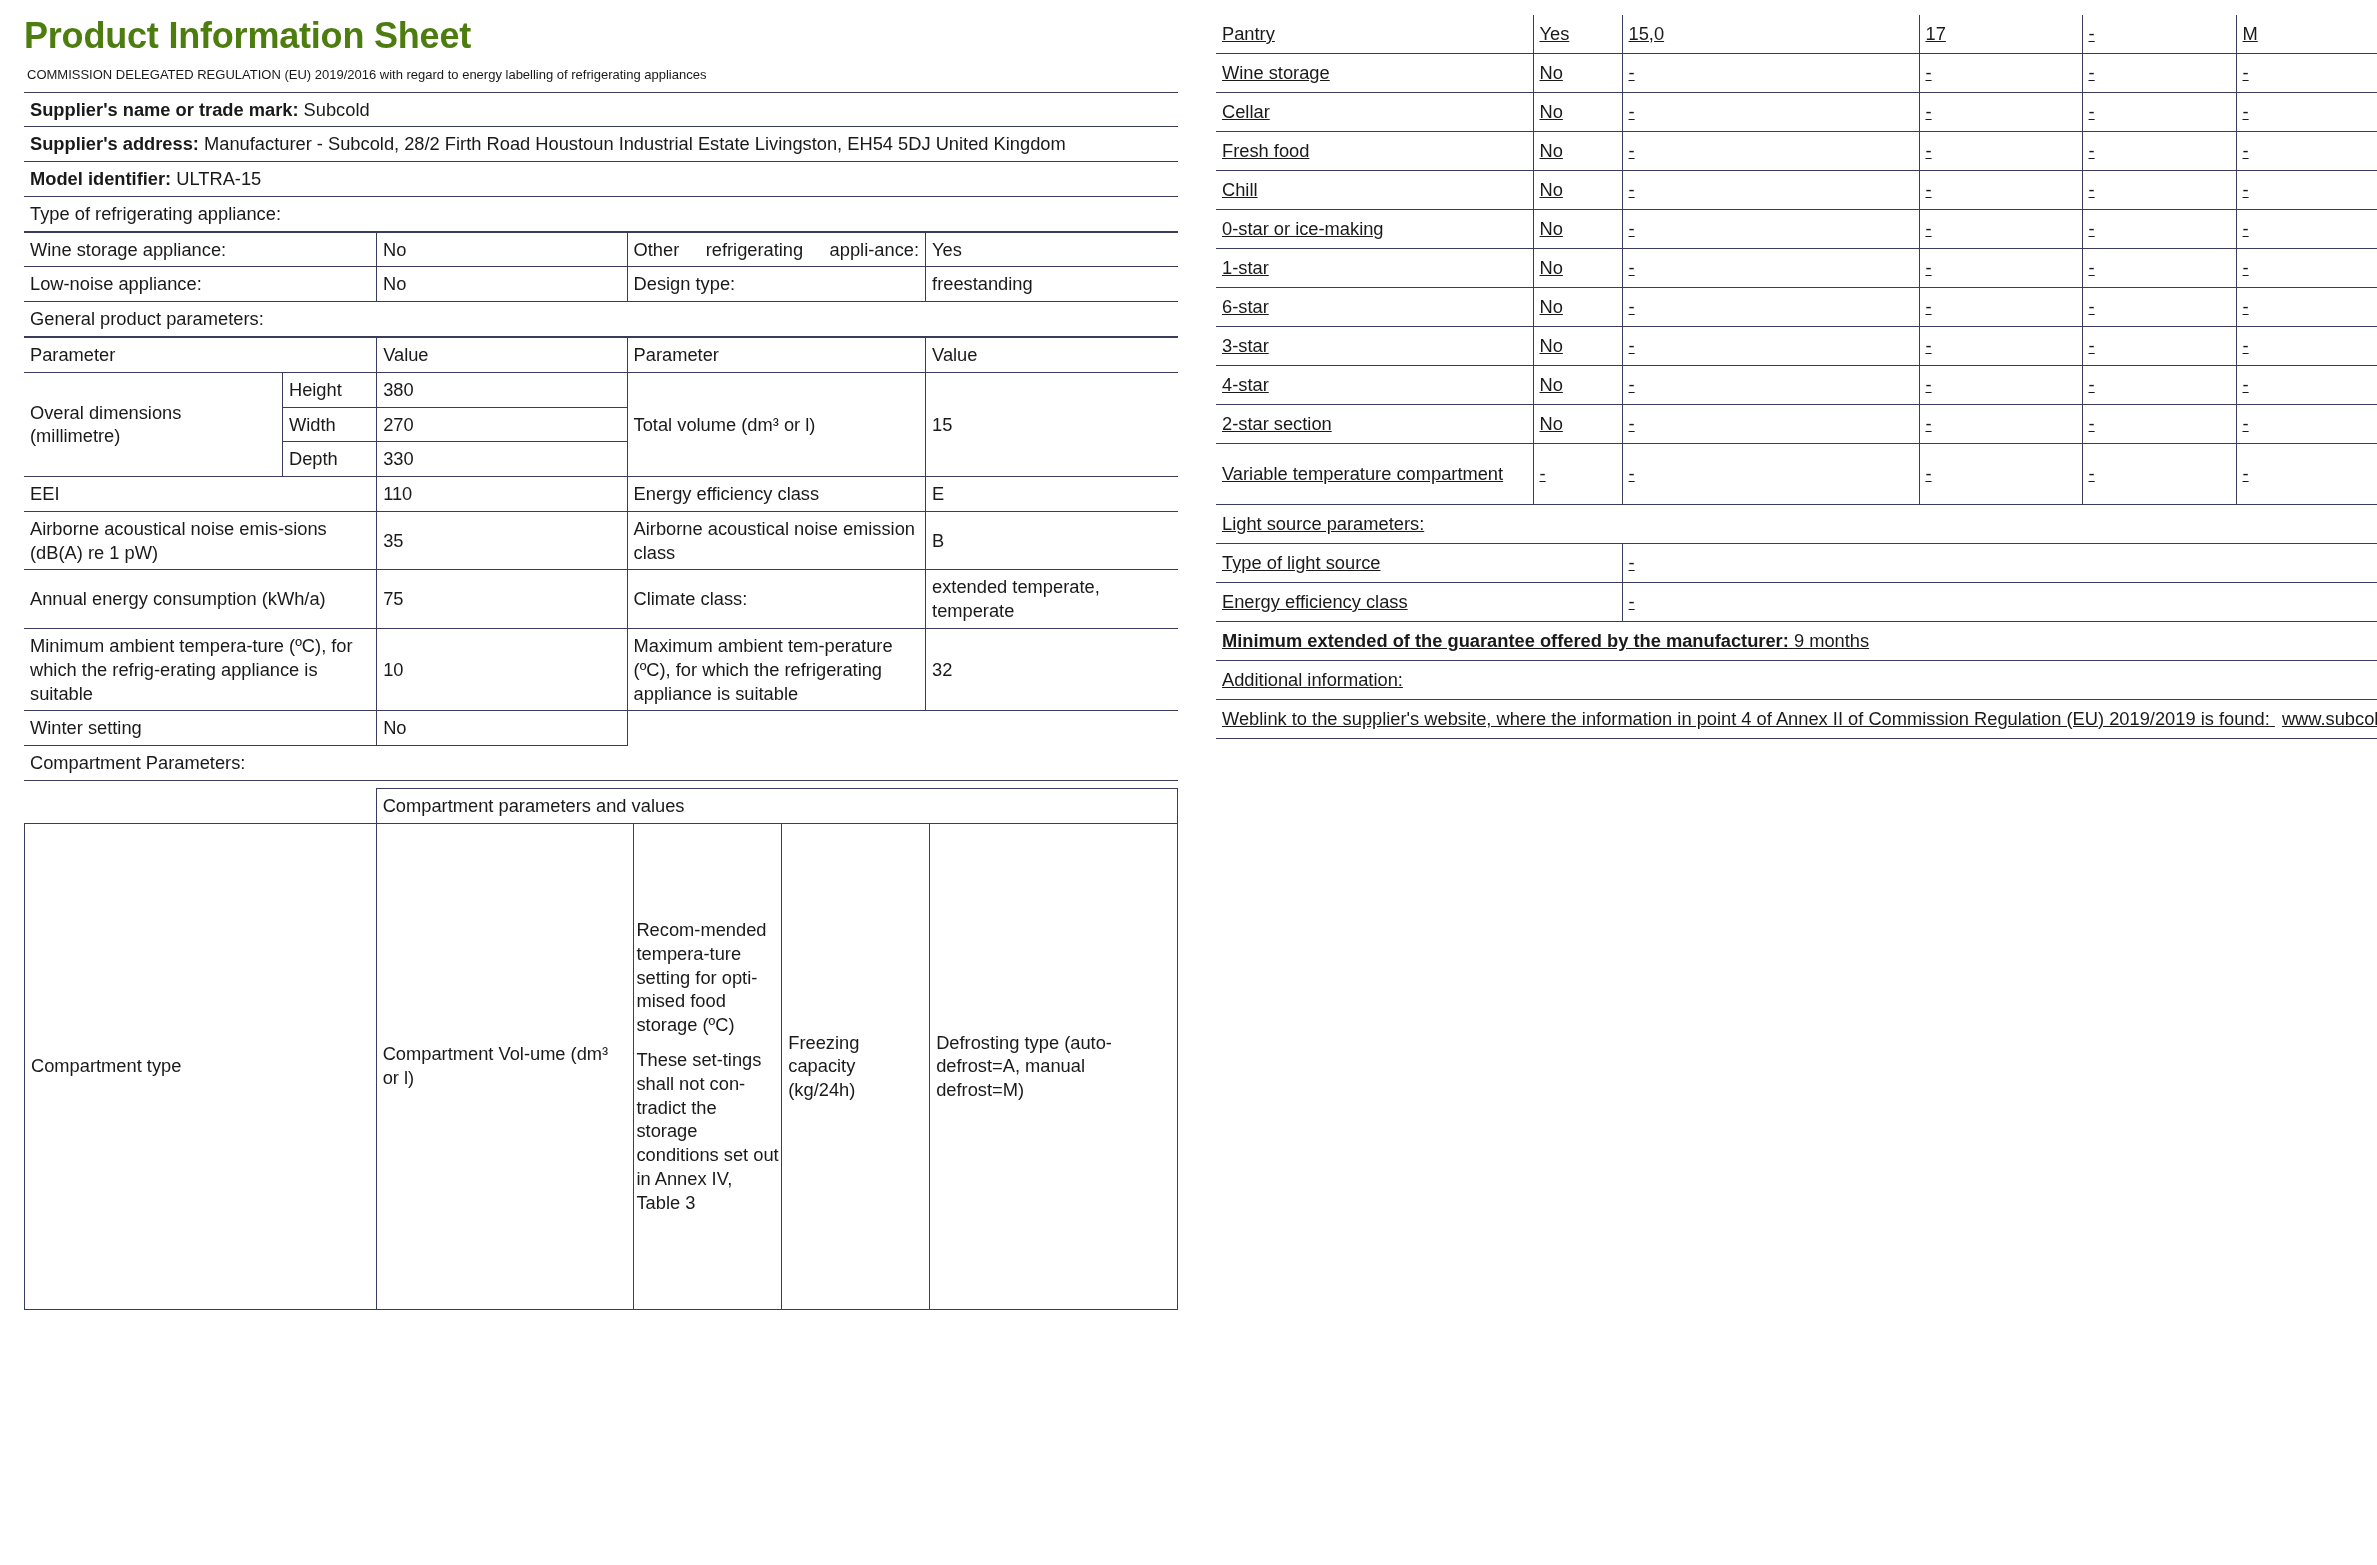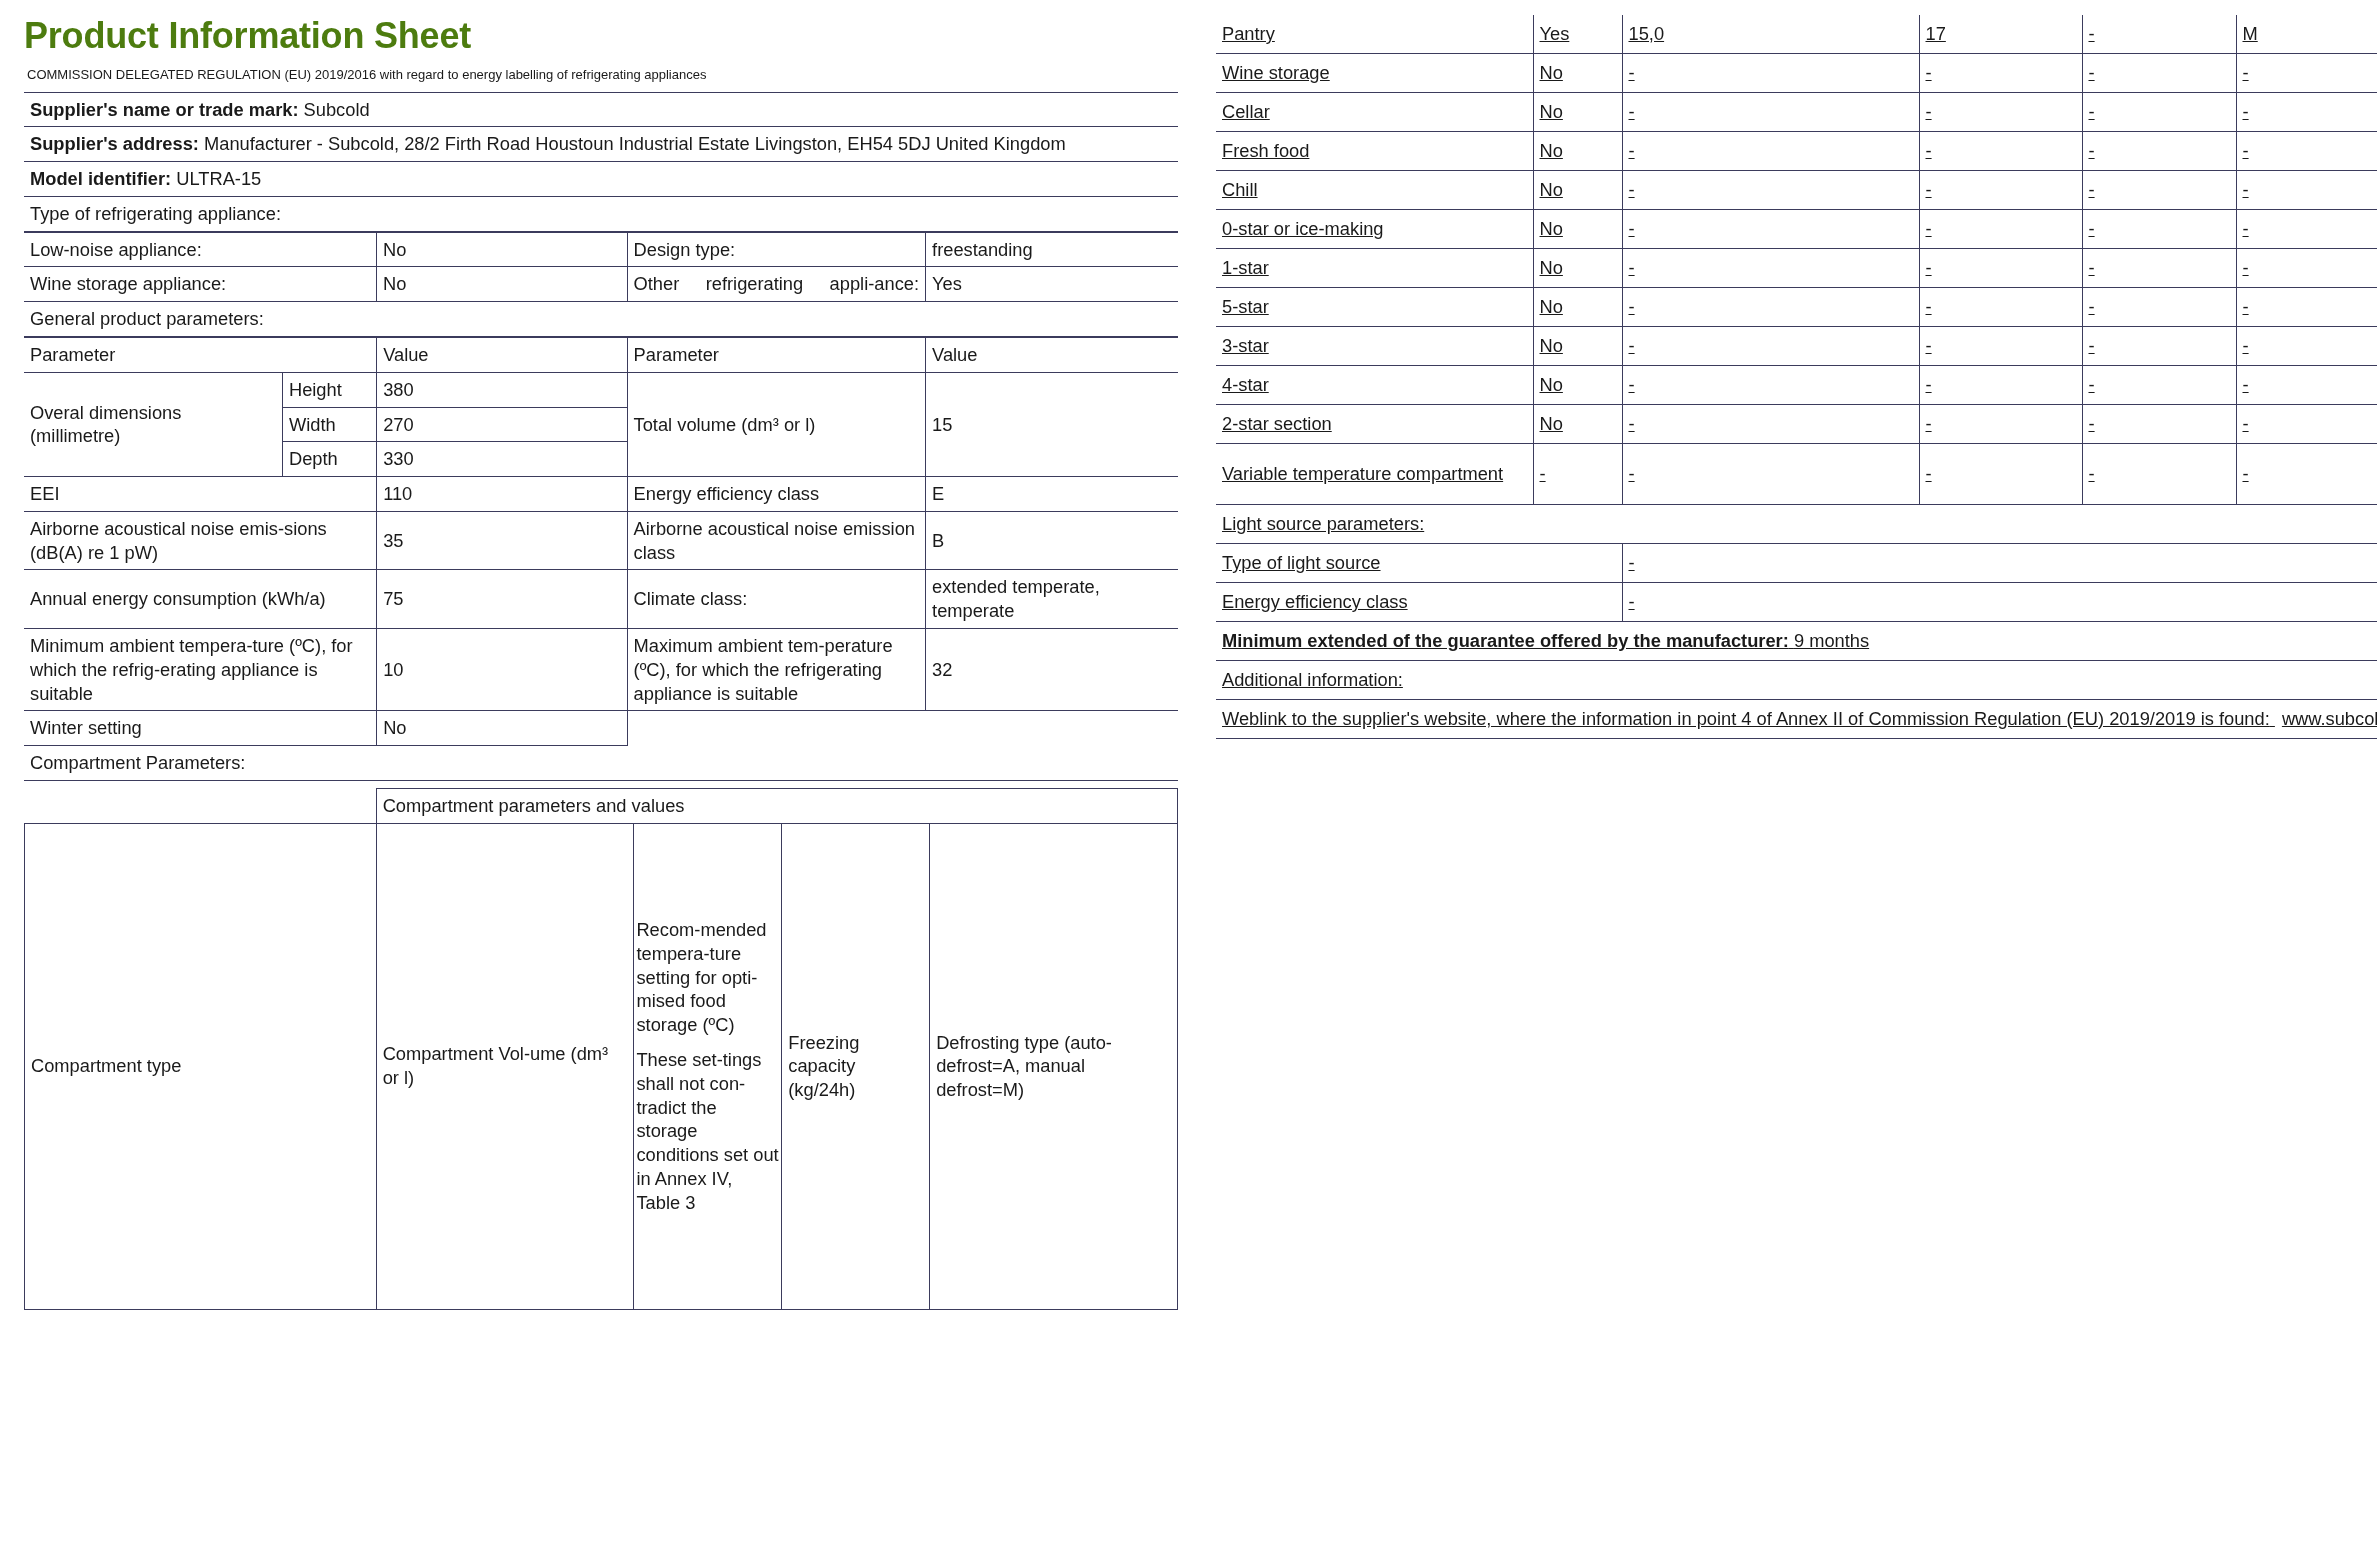--- a/index.html
+++ b/index.html
@@ -112,30 +112,30 @@
 
     <table class="grid" style="margin-top:0;">
       <colgroup>
         <col style="width:176px">
         <col style="width:125px">
         <col style="width:149px">
         <col style="width:126px">
       </colgroup>
       <tbody>
           <tr>
+        <td style="border-left:0;">Wine storage appliance:</td>
+        <td>No</td>
+        <td class="justify">Other  refrigerating  appli-ance:</td>
+        <td style="border-right:0;">Yes</td>
+      </tr>
+      <tr>
         <td style="border-left:0;">Low-noise appliance:</td>
         <td>No</td>
         <td>Design type:</td>
         <td style="border-right:0;">freestanding</td>
-      </tr>
-      <tr>
-        <td style="border-left:0;">Wine storage appliance:</td>
-        <td>No</td>
-        <td class="justify">Other  refrigerating  appli-ance:</td>
-        <td style="border-right:0;">Yes</td>
       </tr>
       <tr class="section-row">
         <td colspan="4" style="border-left:0;border-right:0;">General product parameters:</td>
       </tr>
     </tbody>
       </table>
 
     <table class="grid">
       <colgroup>
         <col style="width:129px">
@@ -290,21 +290,21 @@
           </tr>
           <tr>
             <td style="border-left: 0px;">1-star</td>
             <td class="center">No</td>
             <td class="center">-</td>
             <td class="center">-</td>
             <td class="center">-</td>
             <td class="center" style="border-right: 0px;">-</td>
           </tr>
           <tr>
-            <td style="border-left: 0px;">5-star</td>
+            <td style="border-left: 0px;">6-star</td>
             <td class="center">No</td>
             <td class="center">-</td>
             <td class="center">-</td>
             <td class="center">-</td>
             <td class="center" style="border-right: 0px;">-</td>
           </tr>
           <tr>
             <td style="border-left: 0px;">3-star</td>
             <td class="center">No</td>
             <td class="center">-</td>

